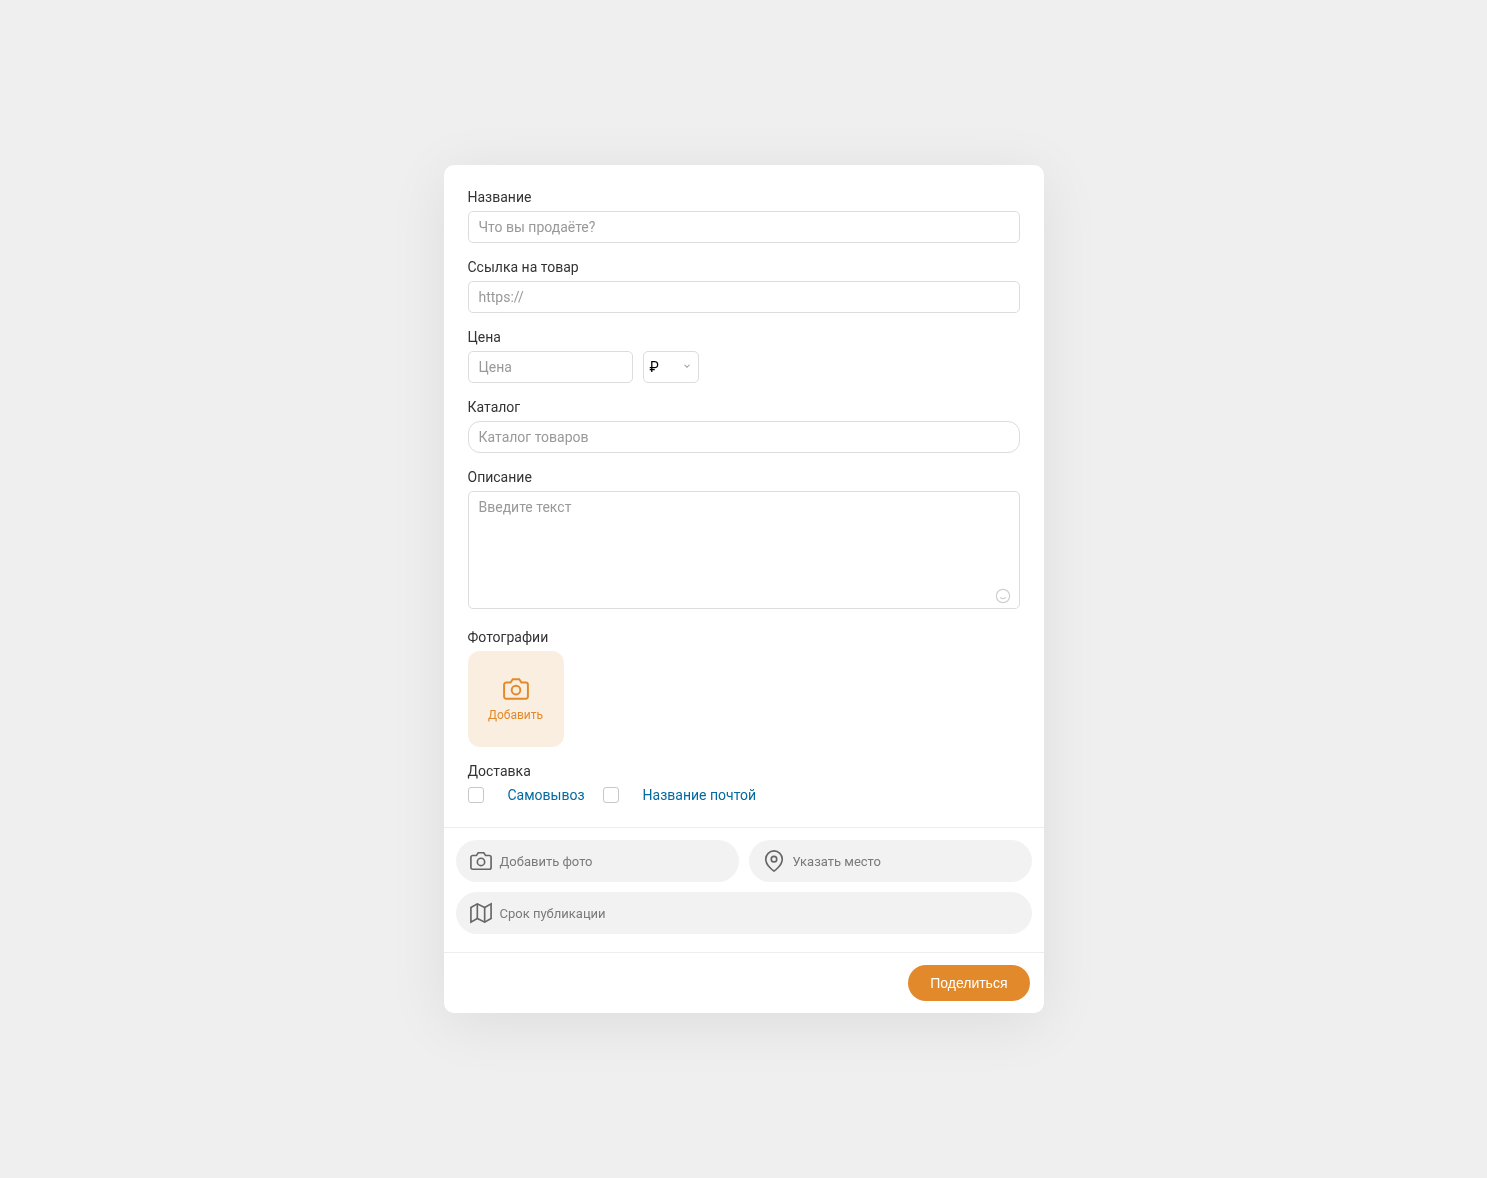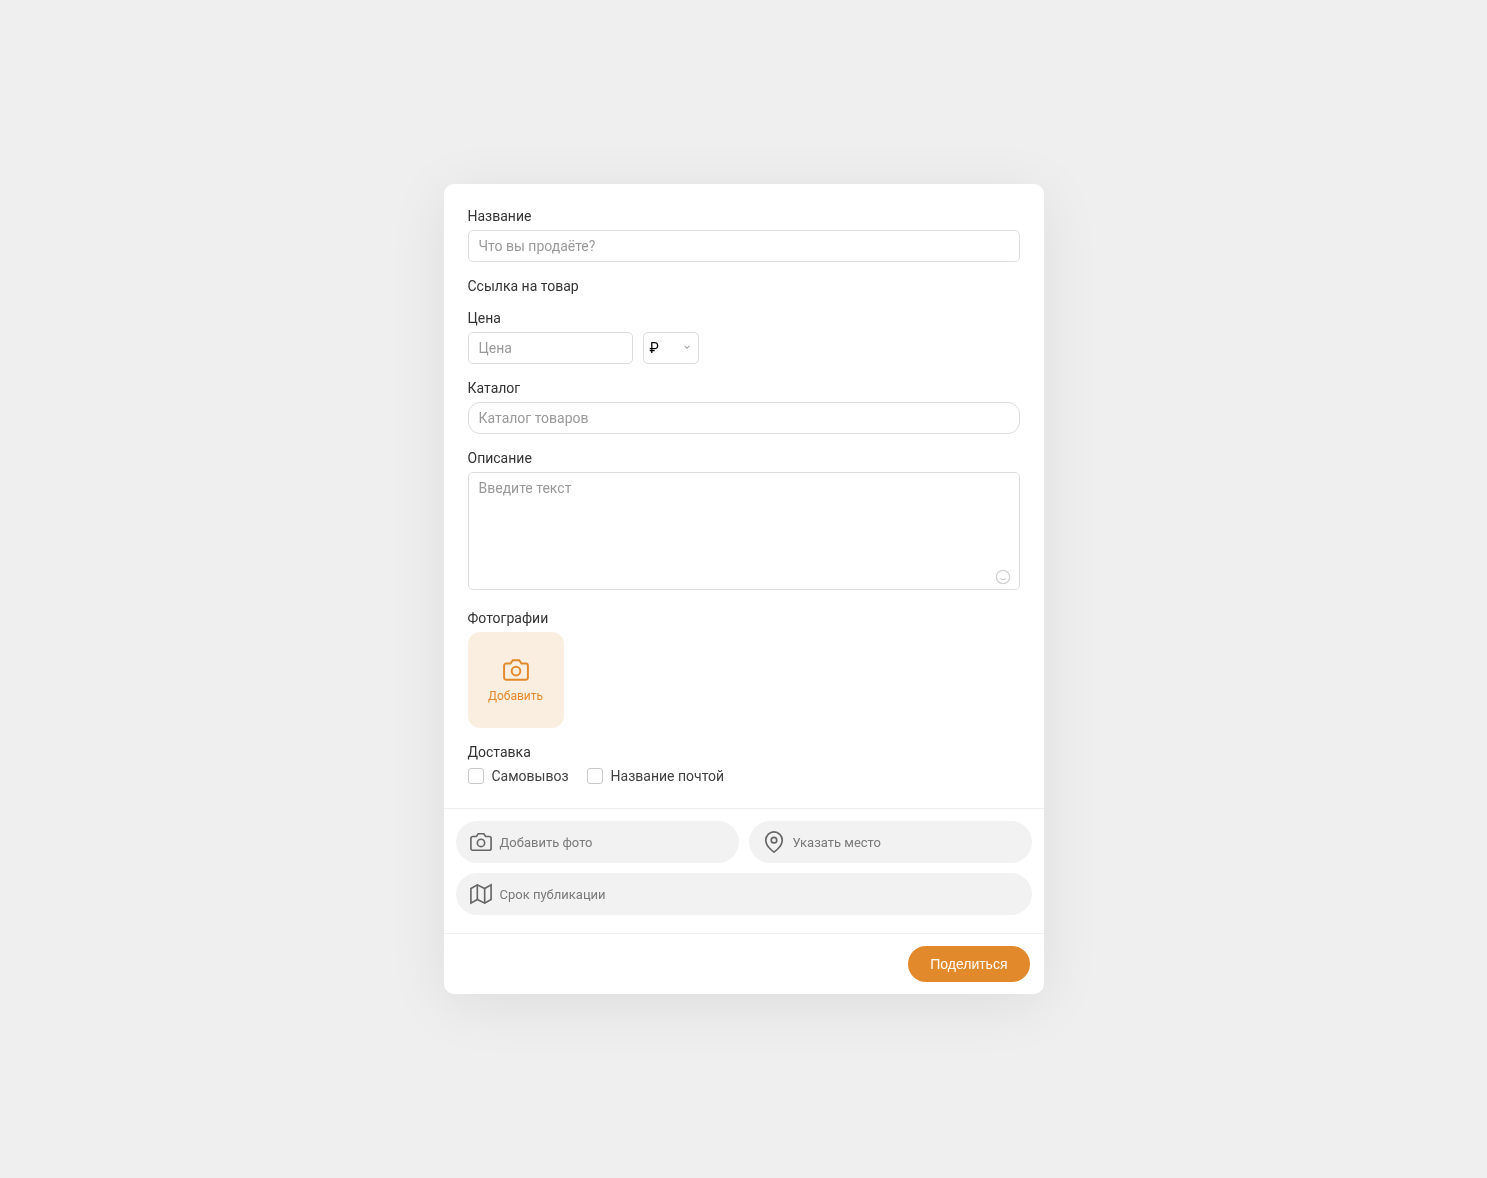--- a/index.html
+++ b/index.html
@@ -84,21 +84,21 @@
     .photo-add svg { color: #e28a2b; }
     .photo-add-label { font-size: 12px; color: #e28a2b; }
     .delivery-row { display: flex; gap: 18px; margin-top: 8px; }
     .checkbox-item { display: flex; align-items: center; gap: 8px; cursor: pointer; }
     .checkbox-box {
       width: 16px; height: 16px;
       border: 1.5px solid #c8c8c8;
       border-radius: 3px;
       background: #fff;
     }
-    .checkbox-label { font-size: 14px; color: #404040; }
+    .checkbox-label { font-size: 14px; color: #0369a1; margin-left: 16px; }
     .actions-bar {
       border-top: 1px solid #eee;
       padding: 12px 12px;
       display: flex;
       flex-wrap: wrap;
       gap: 10px;
     }
     .chip {
       flex: 1 1 calc(50% - 5px);
       min-width: 260px;
@@ -135,20 +135,21 @@
 <div class="card">
   <div class="body">
 
     <div class="field">
       <label class="label">Название</label>
       <input class="input" type="text" placeholder="Что вы продаёте?" style="">
     </div>
 
     <div class="field">
       <label class="label">Ссылка на товар</label>
+      <input class="input" type="text" placeholder="https://" style="">
     </div>
 
     <div class="field">
       <label class="label">Цена</label>
       <div class="price-row">
         <input class="input price-input" type="text" placeholder="Цена" style="">
         <div class="currency-select">
           <span>₽</span>
           <span class="chevron">
             <svg width="10" height="10" viewBox="0 0 24 24" fill="none" stroke="currentColor" stroke-width="2.5">

